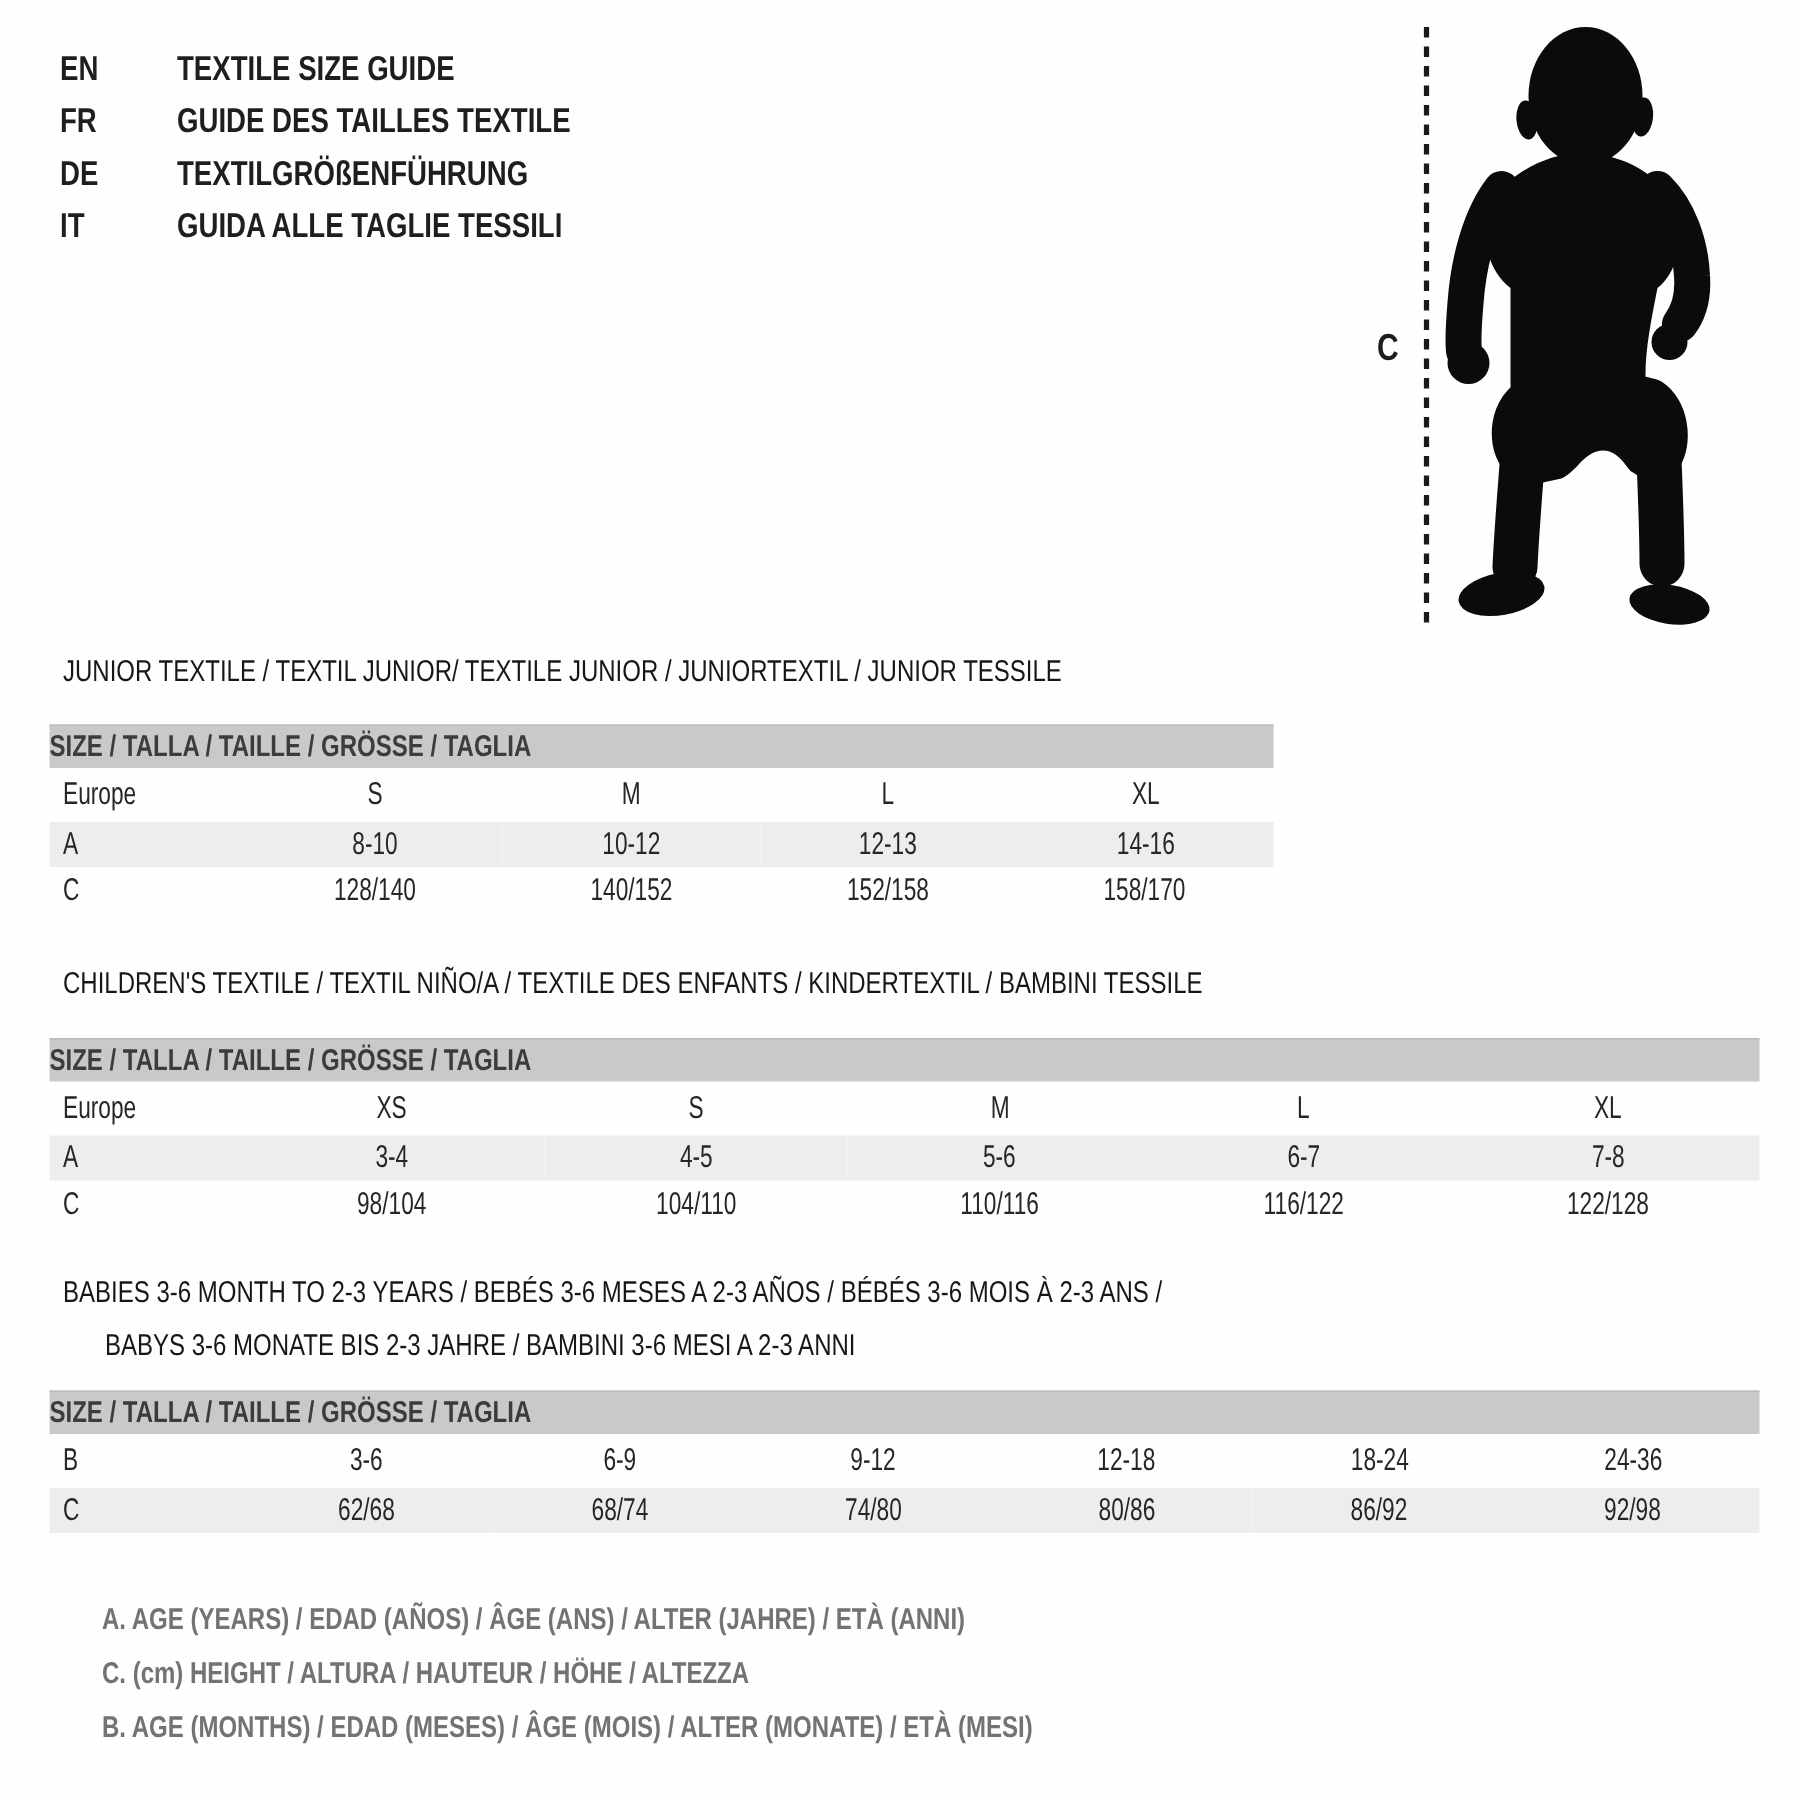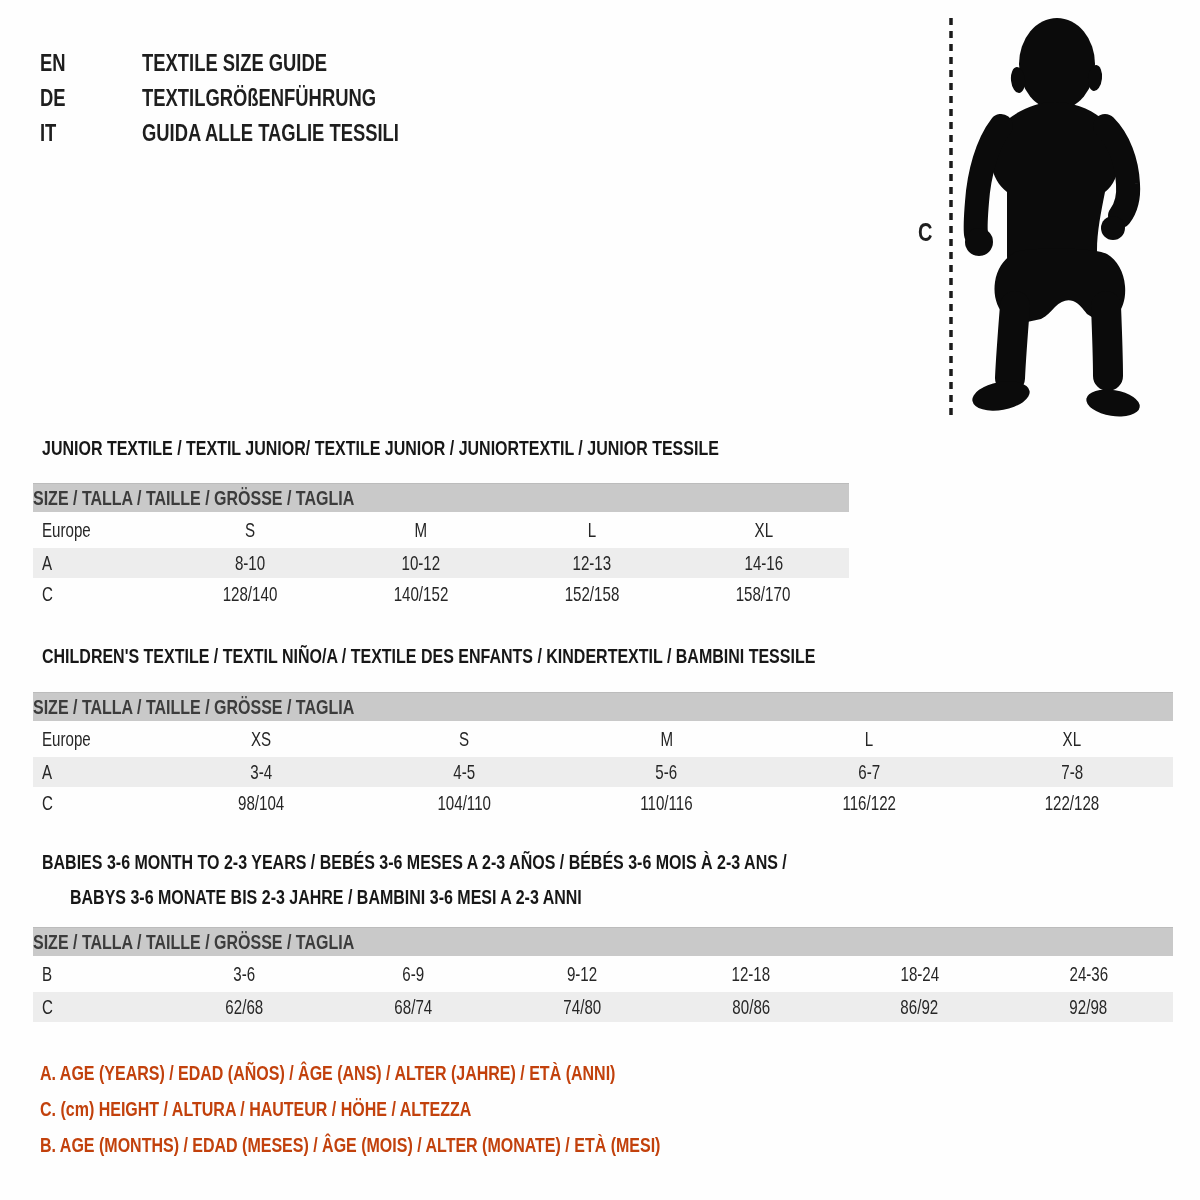--- a/index.html
+++ b/index.html
@@ -6,35 +6,35 @@
   .page{
     position:relative;width:1200px;height:1200px;background:#fefefe;
     font-family:"Liberation Sans",sans-serif;color:#1e1e1e;overflow:hidden;
   }
   
   .cond {display:inline-block;transform:scaleX(0.80);transform-origin:0 50%;white-space:nowrap;}
   .condl{display:inline-block;transform:scaleX(0.72);transform-origin:0 50%;white-space:nowrap;}
   .condc{display:inline-block;transform:scaleX(0.72);transform-origin:50% 50%;white-space:nowrap;}
 
   
-  .lang-block{position:absolute;left:40px;top:46px;}
+  .lang-block{position:absolute;left:40px;top:28px;}
   .lang-row{display:flex;align-items:center;height:35px;}
   .lang-code{width:78px;font-size:23px;font-weight:bold;}
-  .lang-title{font-size:23px;font-weight:bold;margin-left:24px;}
+  .lang-title{font-size:23px;font-weight:bold;}
 
   
   .figure{position:absolute;left:905px;top:13px;width:260px;height:408px;}
   .figure svg{display:block;}
   .figure-label{
     position:absolute;left:13px;top:205px;font-size:25px;font-weight:600;
   }
 
   
   .section{position:absolute;left:33px;}
-  .section-title{position:absolute;left:9px;font-size:20px;font-weight:bold;color:#171717;line-height:22px;text-align:right;}
+  .section-title{position:absolute;left:9px;font-size:20px;font-weight:normal;color:#171717;line-height:22px;text-align:right;}
   .size-bar{
     height:28px;background:#c9c9c9;border-top:1px solid #bcbcbc;
     line-height:28px;font-size:20px;font-weight:700;color:#3c3c3c;
   }
   table.size-table{border-collapse:collapse;table-layout:fixed;width:100%;}
   table.size-table td{padding:0;font-size:21px;font-weight:400;color:#262626;text-align:center;vertical-align:middle;}
   table.size-table td.lbl{text-align:left;padding-left:9px;margin-top:42px;}
   table.size-table tr.r1 td{height:36px;}
   table.size-table tr.r2 td{height:30px;background:#ededed;}
   table.size-table tr.r3 td{height:32px;}
@@ -48,31 +48,35 @@
   .sec-children td.lbl{width:118px;}
 
   .sec-babies{top:927px;width:1140px;}
   .sec-babies .title2{top:-41px;margin-left:28px;}
   .sec-babies .title1{top:-76px;}
   .sec-babies td.lbl{width:118px;}
   .sec-babies tr.r1 td{height:34px;}
 
   
   .legend{position:absolute;left:40px;top:1062px;}
-  .legend-line{height:36px;display:flex;font-size:20px;font-weight:bold;color:#c2410c;}
+  .legend-line{height:36px;display:flex;align-items:center;font-size:20px;font-weight:bold;color:#737373;margin-left:28px;}
 </style>
 </head>
 <body>
 
 <div class="page">
 
   <div class="lang-block">
     <div class="lang-row">
       <span class="lang-code"><span class="cond">EN</span></span>
       <span class="lang-title"><span class="cond">TEXTILE SIZE GUIDE</span></span>
+    </div>
+    <div class="lang-row">
+      <span class="lang-code"><span class="cond">FR</span></span>
+      <span class="lang-title"><span class="cond">GUIDE DES TAILLES TEXTILE</span></span>
     </div>
     <div class="lang-row">
       <span class="lang-code"><span class="cond">DE</span></span>
       <span class="lang-title"><span class="cond">TEXTILGRÖßENFÜHRUNG</span></span>
     </div>
     <div class="lang-row">
       <span class="lang-code"><span class="cond">IT</span></span>
       <span class="lang-title"><span class="cond">GUIDA ALLE TAGLIE TESSILI</span></span>
     </div>
   </div>

